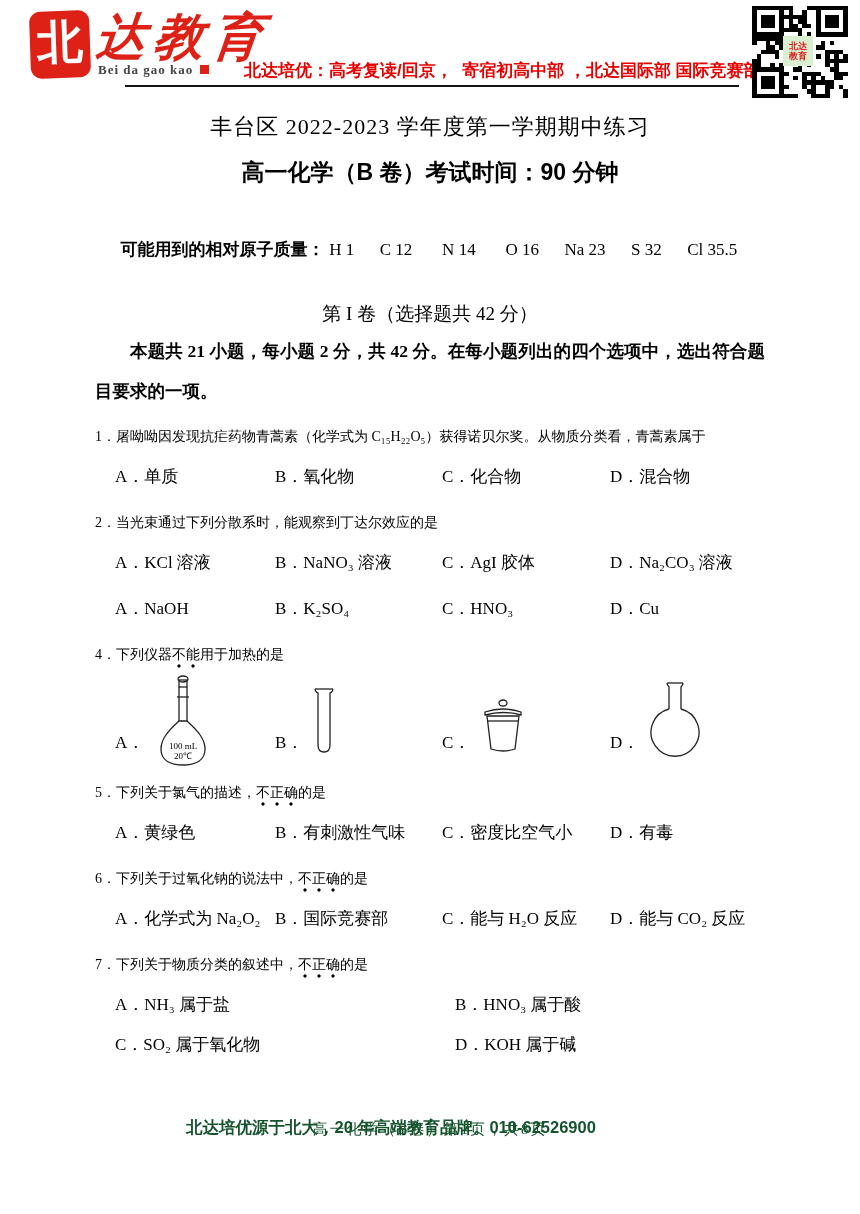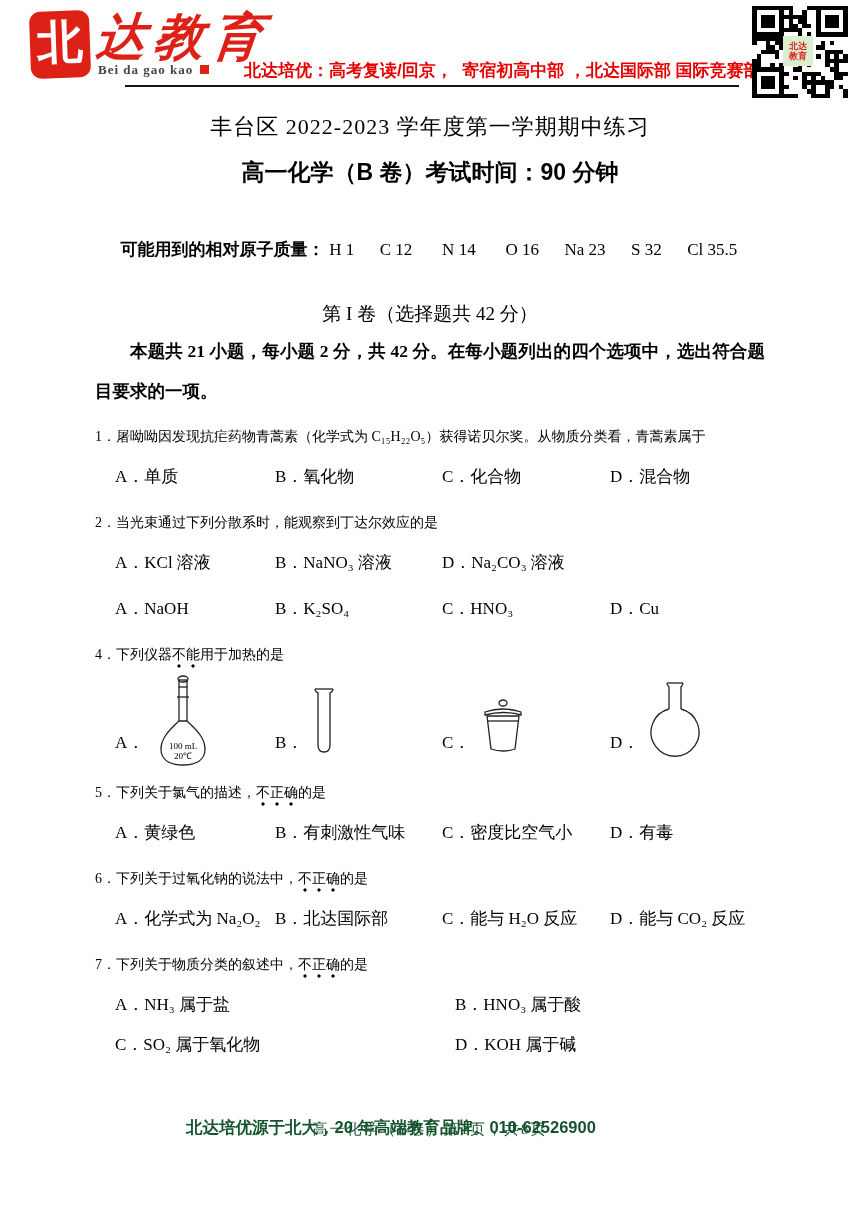--- a/index.html
+++ b/index.html
@@ -566,20 +566,21 @@
         <span class="opt">C．化合物</span>
         <span class="opt">D．混合物</span>
       </div>
     </div>
 
     <div class="question">
       <div class="stem"><span>2．</span><span>当光束通过下列分散系时，能观察到丁达尔效应的是</span></div>
       <div class="options cols4">
         <span class="opt">A．KCl 溶液</span>
         <span class="opt">B．NaNO₃ 溶液</span>
+        <span class="opt">C．AgI 胶体</span>
         <span class="opt">D．Na₂CO₃ 溶液</span>
       </div>
     </div>
 
     <div class="question">
       <div class="options cols4">
         <span class="opt">A．NaOH</span>
         <span class="opt">B．K₂SO₄</span>
         <span class="opt">C．HNO₃</span>
         <span class="opt">D．Cu</span>
@@ -636,21 +637,21 @@
         <span class="opt">B．有刺激性气味</span>
         <span class="opt">C．密度比空气小</span>
         <span class="opt">D．有毒</span>
       </div>
     </div>
 
     <div class="question">
       <div class="stem"><span>6．</span><span>下列关于过氧化钠的说法中，</span><span class="emph">不正确</span><span>的是</span></div>
       <div class="options cols4">
         <span class="opt">A．化学式为 Na₂O₂</span>
-        <span class="opt">B．北达国际部</span>
+        <span class="opt">B．国际竞赛部</span>
         <span class="opt">C．能与 H₂O 反应</span>
         <span class="opt">D．能与 CO₂ 反应</span>
       </div>
     </div>
 
     <div class="question">
       <div class="stem"><span>7．</span><span>下列关于物质分类的叙述中，</span><span class="emph">不正确</span><span>的是</span></div>
       <div class="options cols2">
         <span class="opt">A．NH₃ 属于盐</span>
         <span class="opt">B．HNO₃ 属于酸</span>

